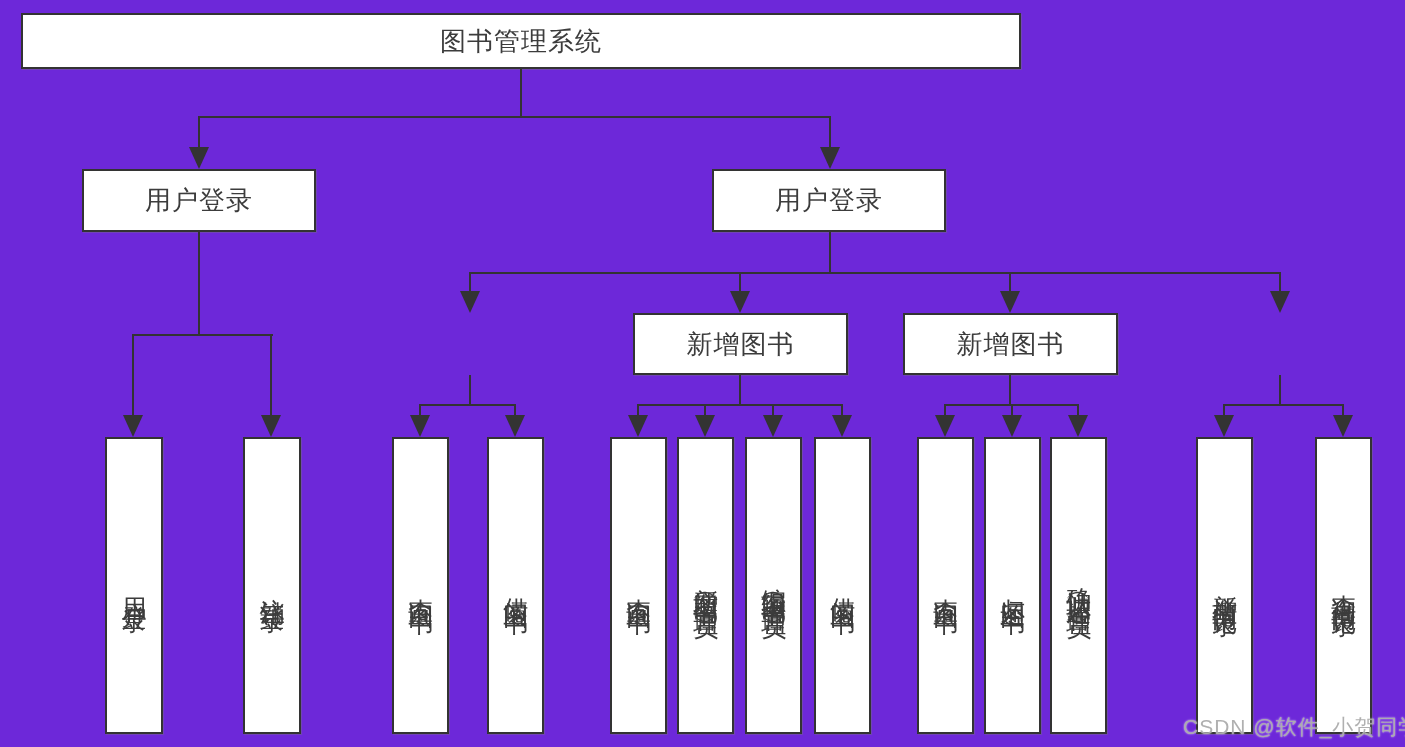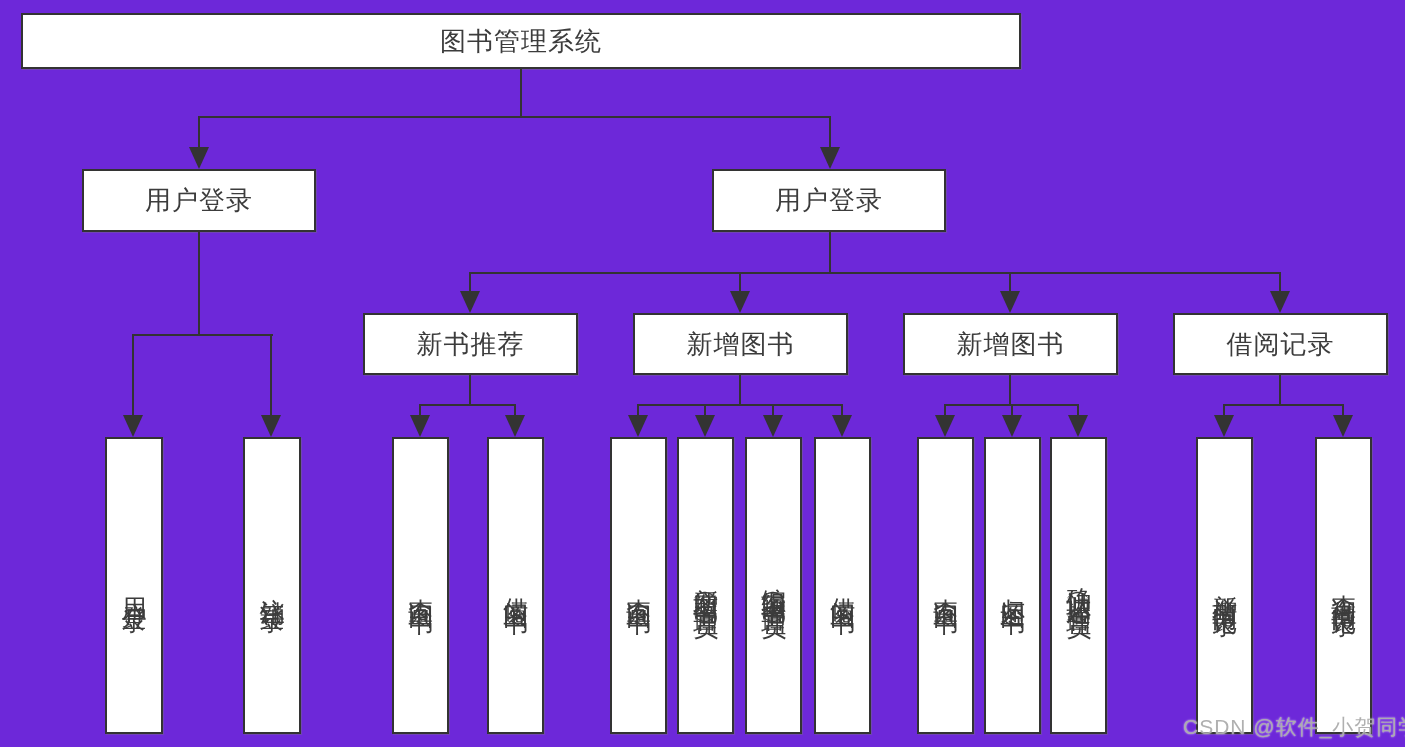--- a/index.html
+++ b/index.html
@@ -84,24 +84,22 @@
   <div class="hline" style="left:469px;top:272px;width:812px"></div>
   <div class="vline" style="left:469px;top:272px;height:22px"></div>
   <div class="arrow" style="left:460px;top:291px"></div>
   <div class="vline" style="left:739px;top:272px;height:22px"></div>
   <div class="arrow" style="left:730px;top:291px"></div>
   <div class="vline" style="left:1009px;top:272px;height:22px"></div>
   <div class="arrow" style="left:1000px;top:291px"></div>
   <div class="vline" style="left:1279px;top:272px;height:22px"></div>
   <div class="arrow" style="left:1270px;top:291px"></div>
 
-  <div class="box hlabel" style="left:363px;top:313px;width:215px;height:62px">新书推荐</div>
   <div class="box hlabel" style="left:633px;top:313px;width:215px;height:62px">新增图书</div>
   <div class="box hlabel" style="left:903px;top:313px;width:215px;height:62px">新增图书</div>
-  <div class="box hlabel" style="left:1173px;top:313px;width:215px;height:62px">借阅记录</div>
 
   <div class="vline" style="left:469px;top:375px;height:31px"></div>
   <div class="hline" style="left:419px;top:404px;width:97px"></div>
   <div class="vline" style="left:419px;top:404px;height:14px"></div>
   <div class="arrow" style="left:410px;top:415px"></div>
   <div class="vline" style="left:514px;top:404px;height:14px"></div>
   <div class="arrow" style="left:505px;top:415px"></div>
 
   <div class="vline" style="left:739px;top:375px;height:31px"></div>
   <div class="hline" style="left:637px;top:404px;width:206px"></div>

